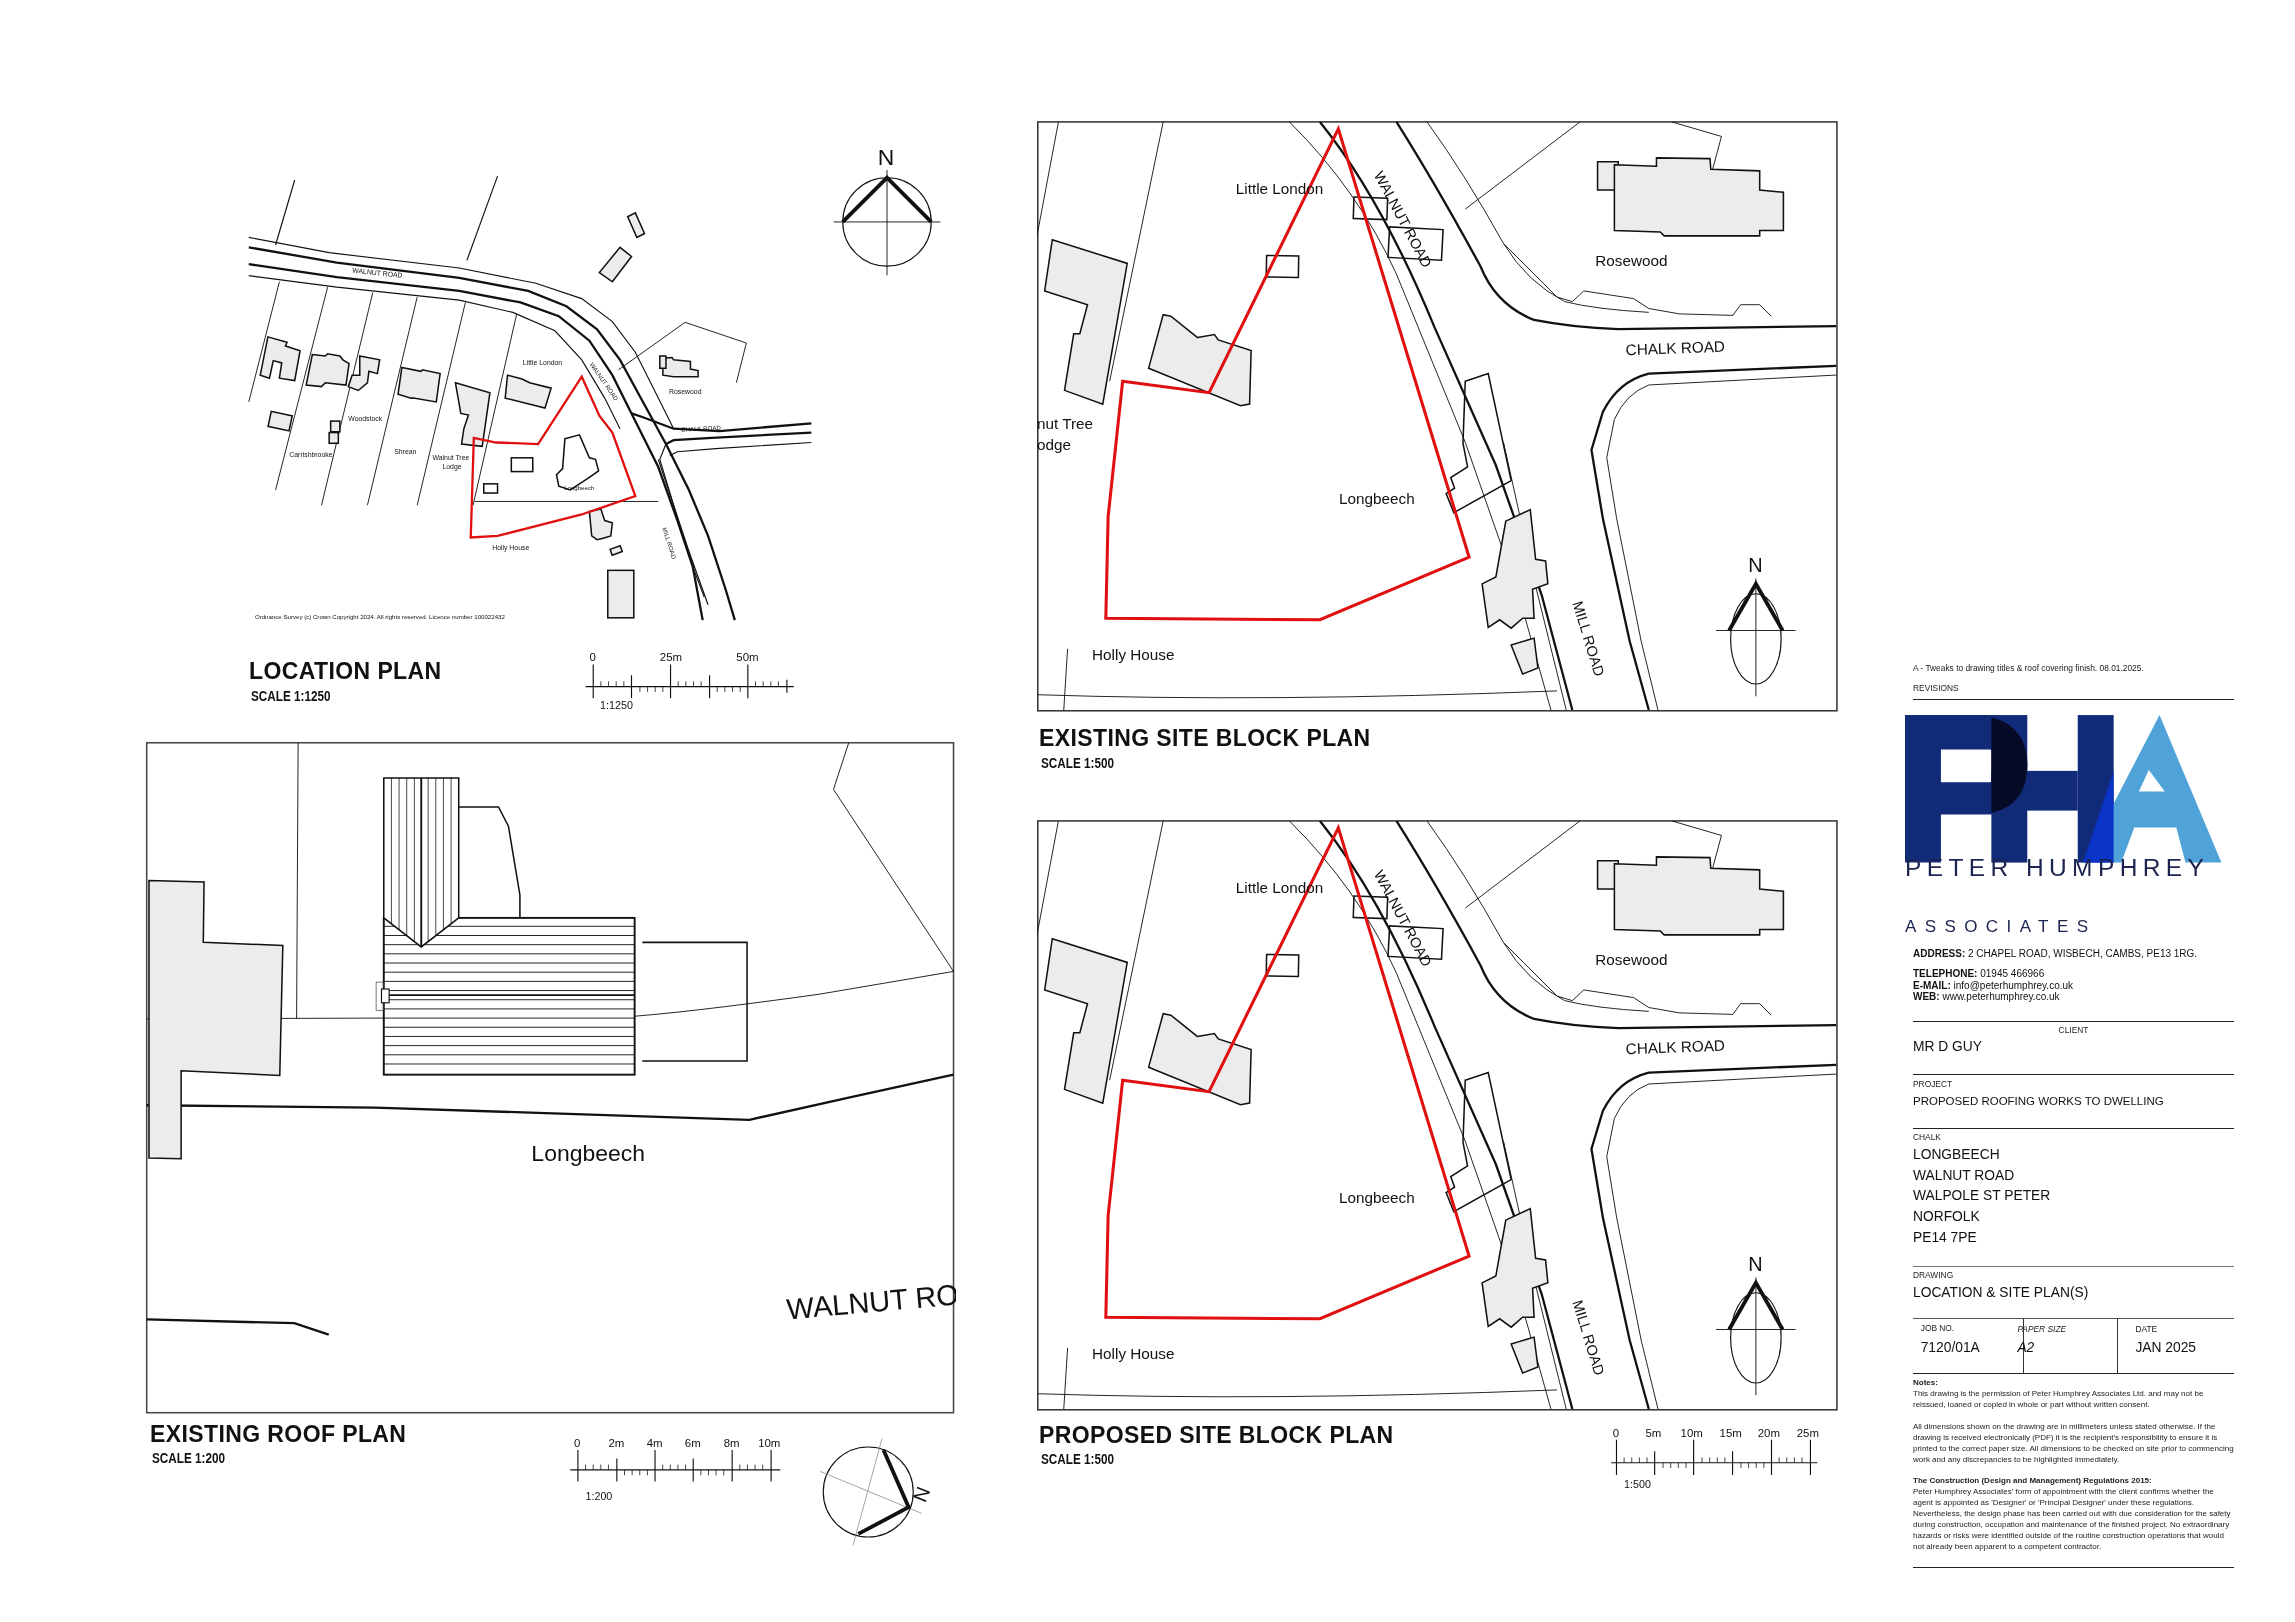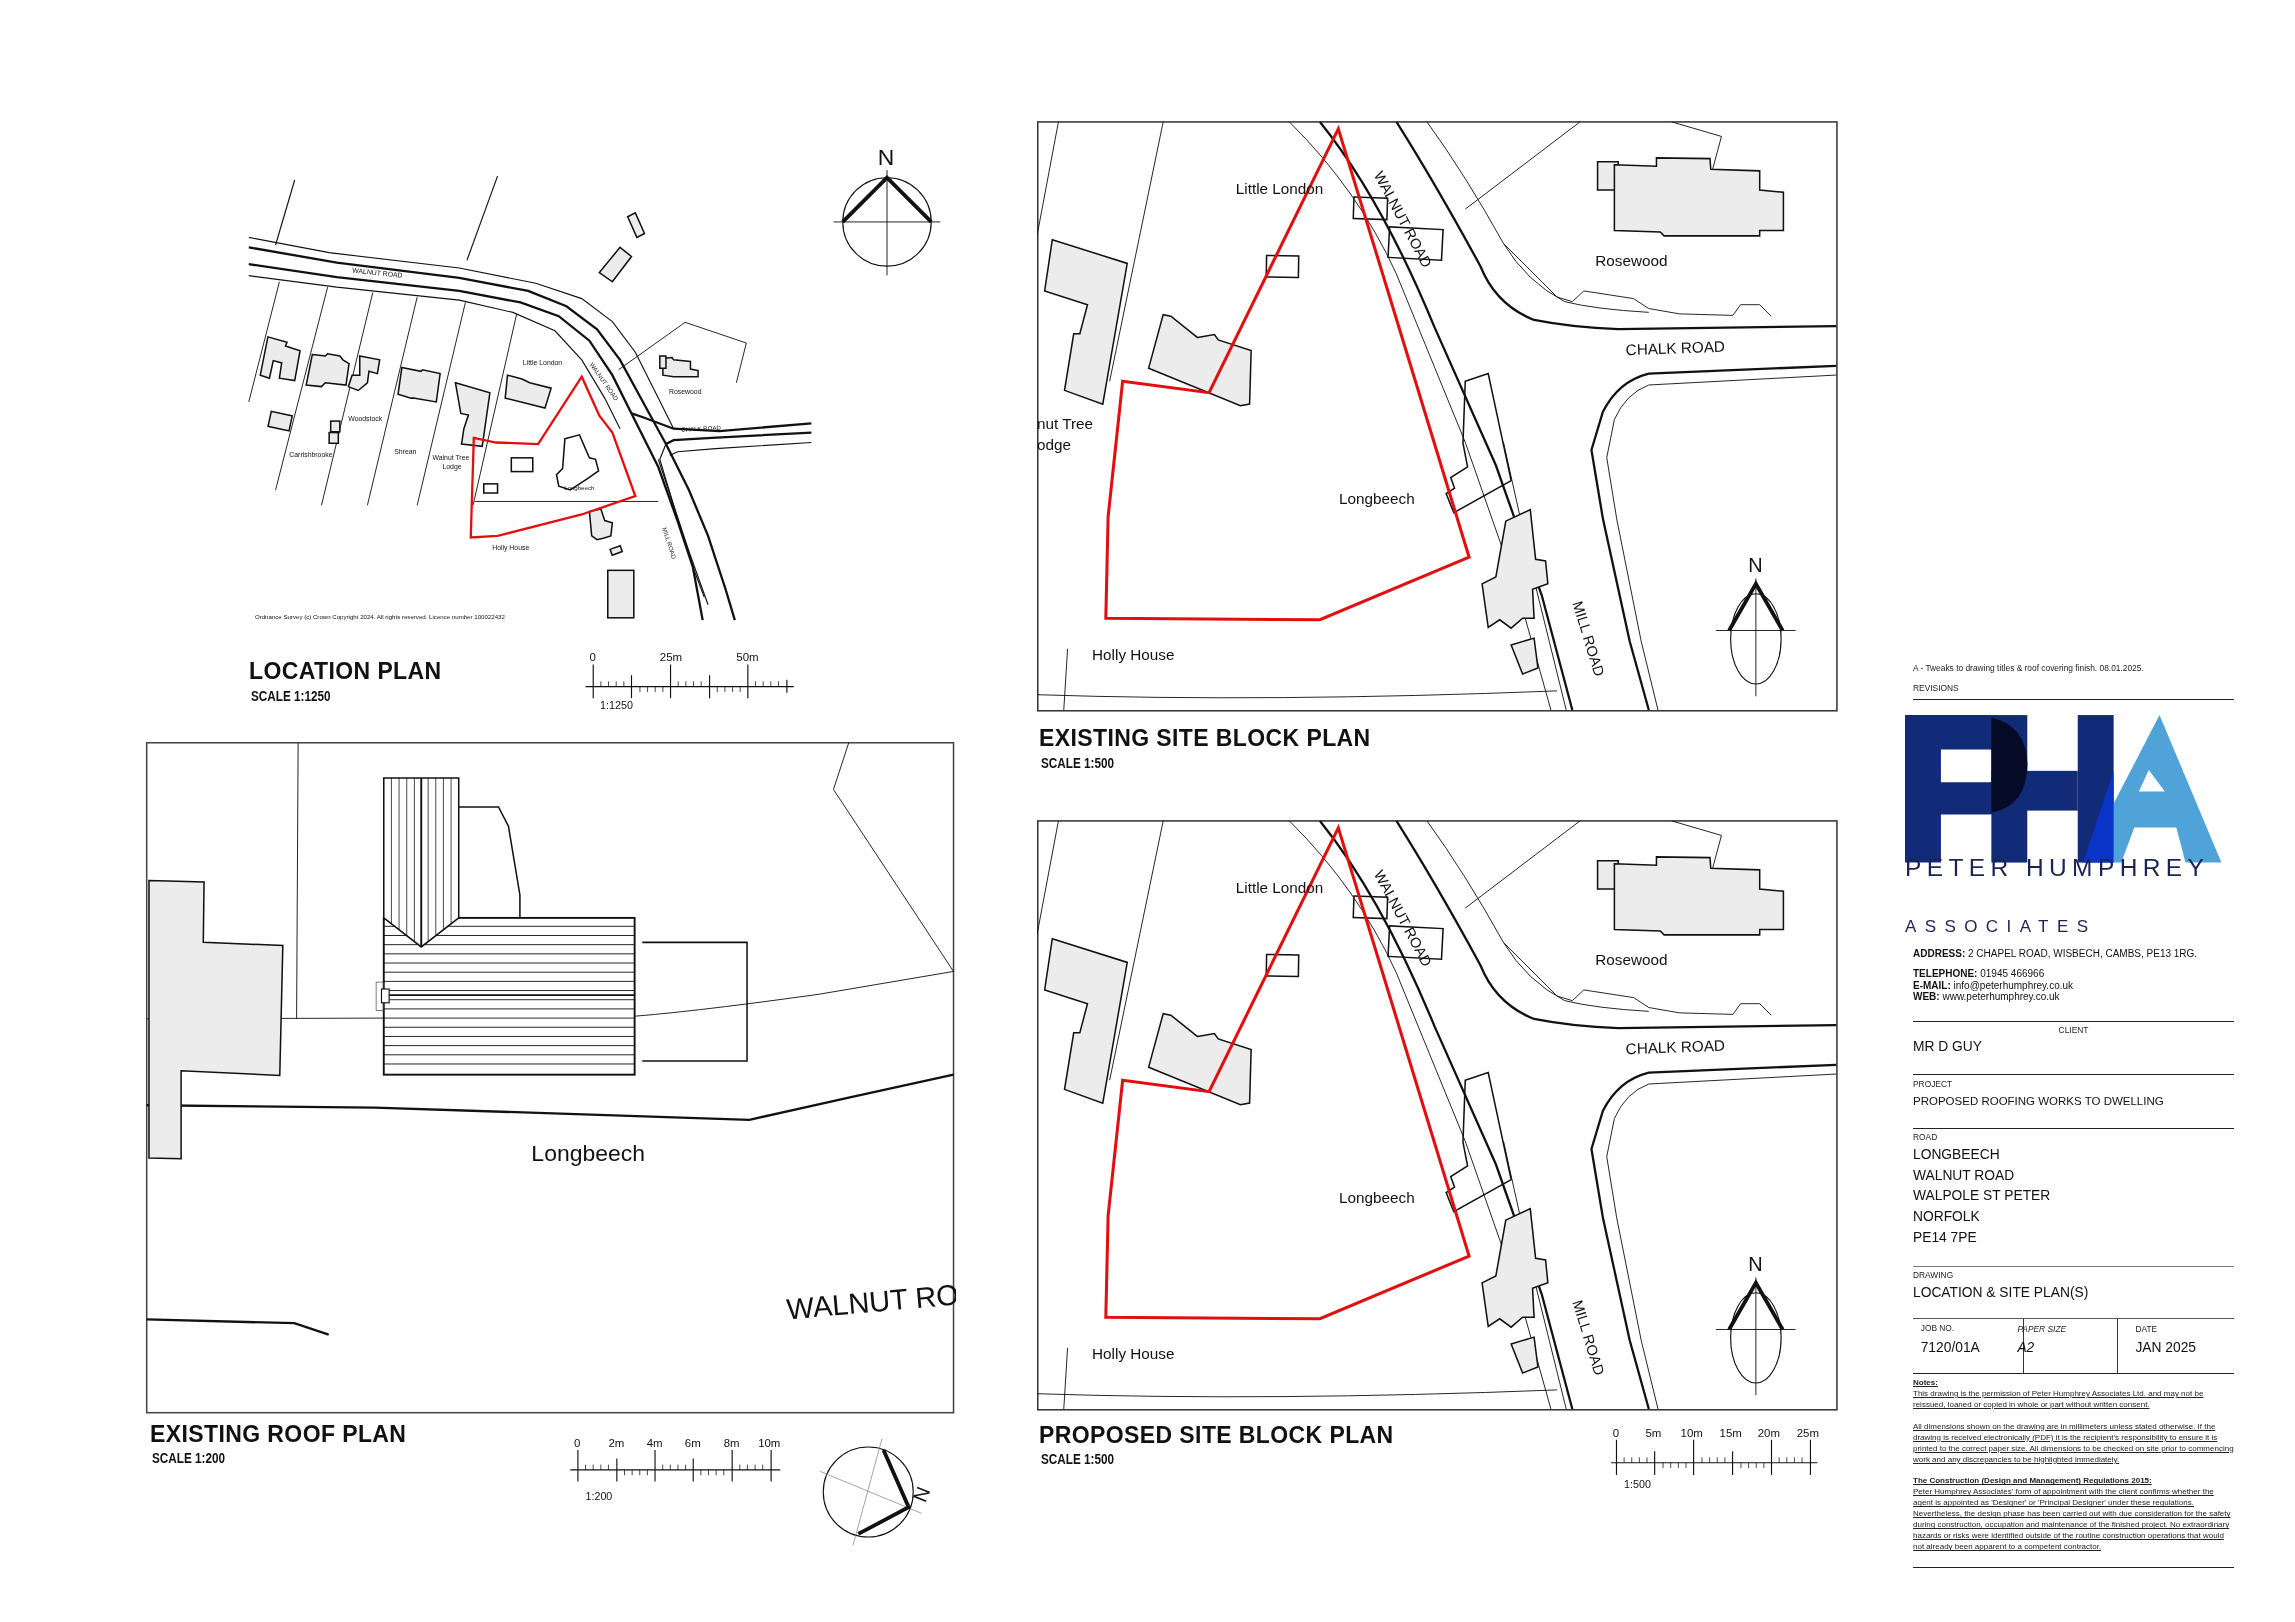--- a/index.html
+++ b/index.html
@@ -450,21 +450,21 @@
 
 <div class="tb-line" style="top:1021px;"></div>
 <div class="tb tb-label" style="top:1025px;text-align:center;">CLIENT</div>
 <div class="tb tb-value" style="top:1037px;">MR D GUY</div>
 
 <div class="tb-line" style="top:1074px;"></div>
 <div class="tb tb-label" style="top:1079px;">PROJECT</div>
 <div class="tb tb-value" style="top:1091px;font-size:11.5px;">PROPOSED ROOFING WORKS TO DWELLING</div>
 
 <div class="tb-line" style="top:1128px;"></div>
-<div class="tb tb-label" style="top:1132px;">ROAD</div>
+<div class="tb tb-label" style="top:1132px;">CHALK</div>
 <div class="tb tb-value" style="top:1145px;">
   <div>LONGBEECH</div>
   <div>WALNUT ROAD</div>
   <div>WALPOLE ST PETER</div>
   <div>NORFOLK</div>
   <div>PE14 7PE</div>
 </div>
 
 <div class="tb-line" style="top:1266px;border-top-color:#777;"></div>
 <div class="tb tb-label" style="top:1270px;">DRAWING</div>
@@ -480,21 +480,21 @@
     <div class="tb-label" style="margin-top:4.6px;">PAPER SIZE</div>
     <div class="tb-value" style="margin-top:4.6px;">A2</div>
   </div>
   <div class="cell" style="left:217px;width:104px;padding-left:5.4px;box-sizing:border-box;">
     <div class="tb-label" style="margin-top:4.6px;">DATE</div>
     <div class="tb-value" style="margin-top:4.6px;">JAN 2025</div>
   </div>
 </div>
 <div class="tb-line" style="top:1373px;"></div>
 
-<div class="tb notes" style="top:1377px;text-decoration:underline;">
+<div class="tb notes" style="top:1377px;">
   <div class="hd">Notes:</div>
   <div>This drawing is the permission of Peter Humphrey Associates Ltd. and may not be reissued, loaned or copied in whole or part without written consent.</div>
   <div style="height:10.7px;"></div>
   <div>All dimensions shown on the drawing are in millimeters unless stated otherwise. If the drawing is received electronically (PDF) it is the recipient's responsibility to ensure it is printed to the correct paper size.  All dimensions to be checked on site prior to commencing work and any discrepancies to be highlighted immediately.</div>
   <div style="height:10.7px;"></div>
   <div class="hd">The Construction (Design and Management) Regulations 2015:</div>
   <div>Peter Humphrey Associates' form of appointment with the client confirms whether the agent is appointed as 'Designer' or 'Principal Designer' under these regulations. Nevertheless, the design phase has been carried out with due consideration for the safety during construction, occupation and maintenance of the finished project. No extraordinary hazards or risks were identified outside of the routine construction operations that would not already been apparent to a competent contractor.</div>
 </div>
 <div class="tb-line" style="top:1567px;"></div>
 

